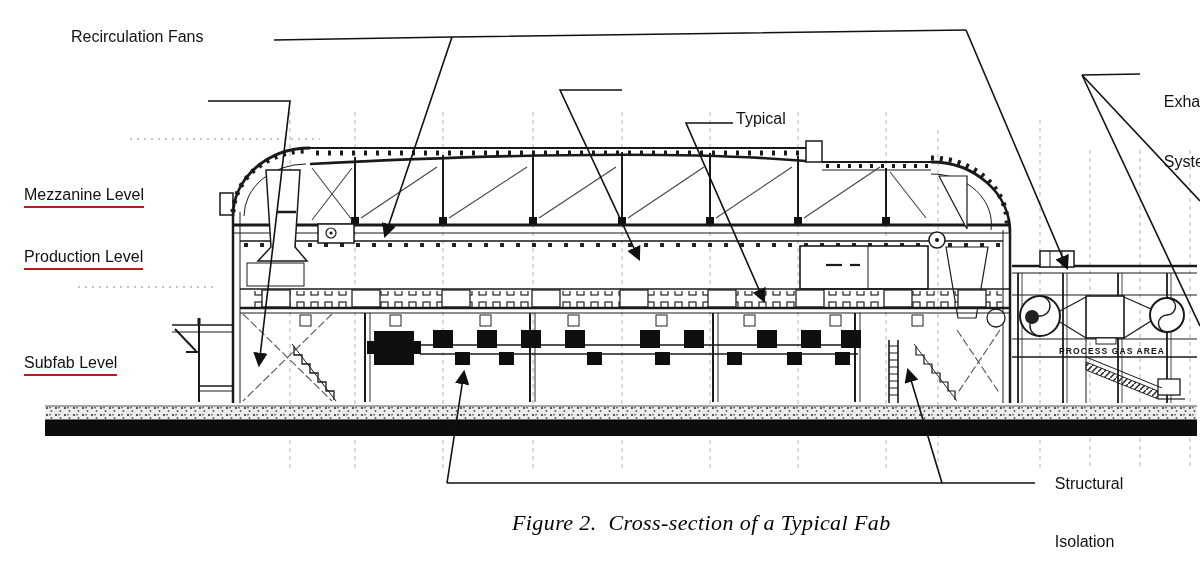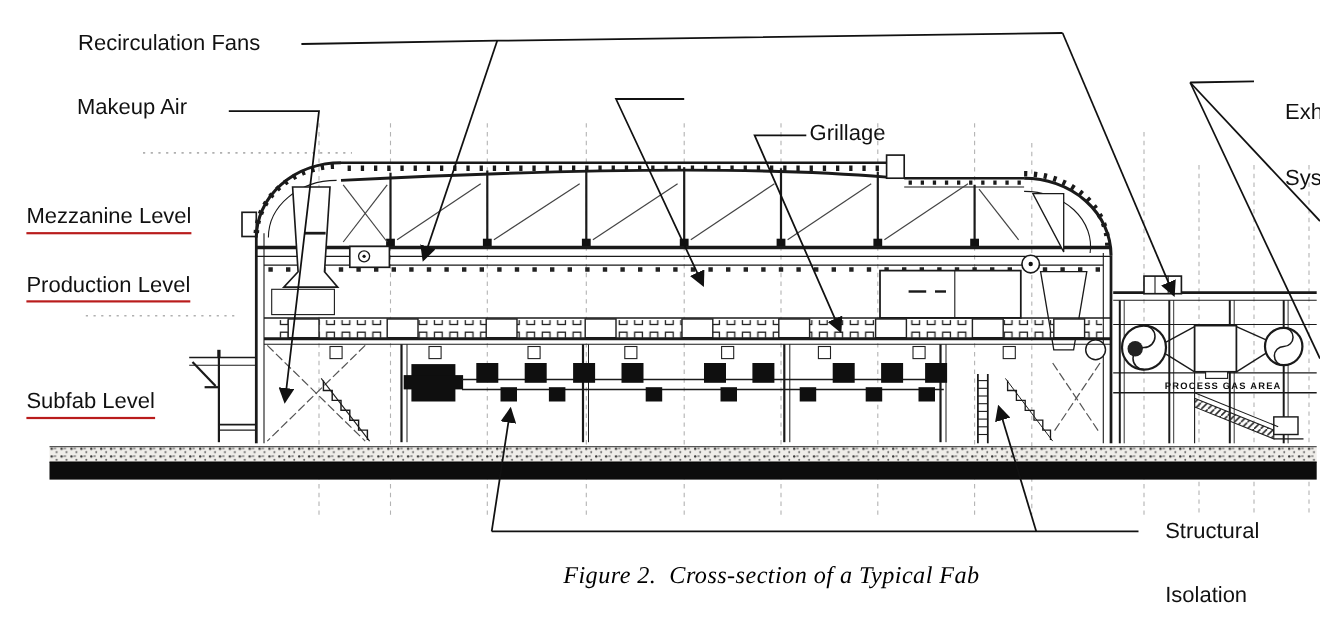--- a/index.html
+++ b/index.html
@@ -1,19 +1,19 @@
 <!DOCTYPE html>
 <html><head>
 <meta charset="utf-8">
 <style>
   html,body{margin:0;padding:0;background:#fff;}
   .stage{position:relative;width:1200px;height:574px;overflow:hidden;background:#fff;
          font-family:"Liberation Sans","DejaVu Sans",sans-serif;}
   .stage svg{position:absolute;left:0;top:0;}
-  .lbl{position:absolute;font-size:20px;line-height:1.15;color:#111;white-space:pre;}
+  .lbl{position:absolute;font-size:16px;line-height:1.15;color:#111;white-space:pre;}
   .lbl .ul{display:inline-block;border-bottom:2px solid #b91c1c;padding-bottom:2px;}
   .multiline{line-height:29px;}
   #caption{position:absolute;left:512px;top:509px;color:#000000;
            font:italic 22px/1.3 "Liberation Serif","DejaVu Serif",serif;
            letter-spacing:.4px;white-space:pre;}
 </style>
 </head>
 <body>
 
 <div class="stage">
@@ -294,22 +294,21 @@
       <path d="M1140,74 L1082,75"></path>
       <path d="M1082,75 L1200,201"></path>
       <path d="M1082,75 L1200,326"></path>
       <path d="M1035,483 L447,483"></path>
       <path d="M447,483 L464,372" marker-end="url(#arr)"></path>
       <path d="M942,483 L908,370" marker-end="url(#arr)"></path>
     </g>
   </svg>
 
   <div class="lbl" style="left:71px;top:28px;">Recirculation Fans</div>
-  <div class="lbl" style="left:70px;top:87px;">Makeup Air</div>
-  <div class="lbl" style="left:736px;top:110px;">Grillage</div>
+  <div class="lbl" style="left:736px;top:110px;">Typical</div>
 
   <div class="lbl multiline" style="left:1146px;top:57px;line-height:30px;">
     <span>Exhaust</span><br>
     <span>Systems</span>
   </div>
 
   <div class="lbl" style="left:24px;top:186px;"><span class="ul">Mezzanine Level</span></div>
   <div class="lbl" style="left:24px;top:248px;"><span class="ul">Production Level</span></div>
   <div class="lbl" style="left:24px;top:354px;"><span class="ul">Subfab Level</span></div>
 

